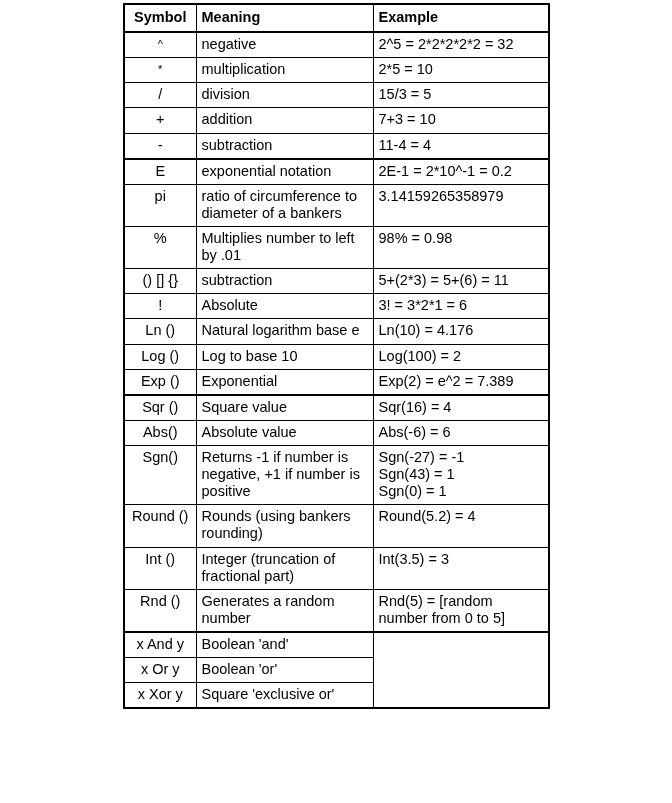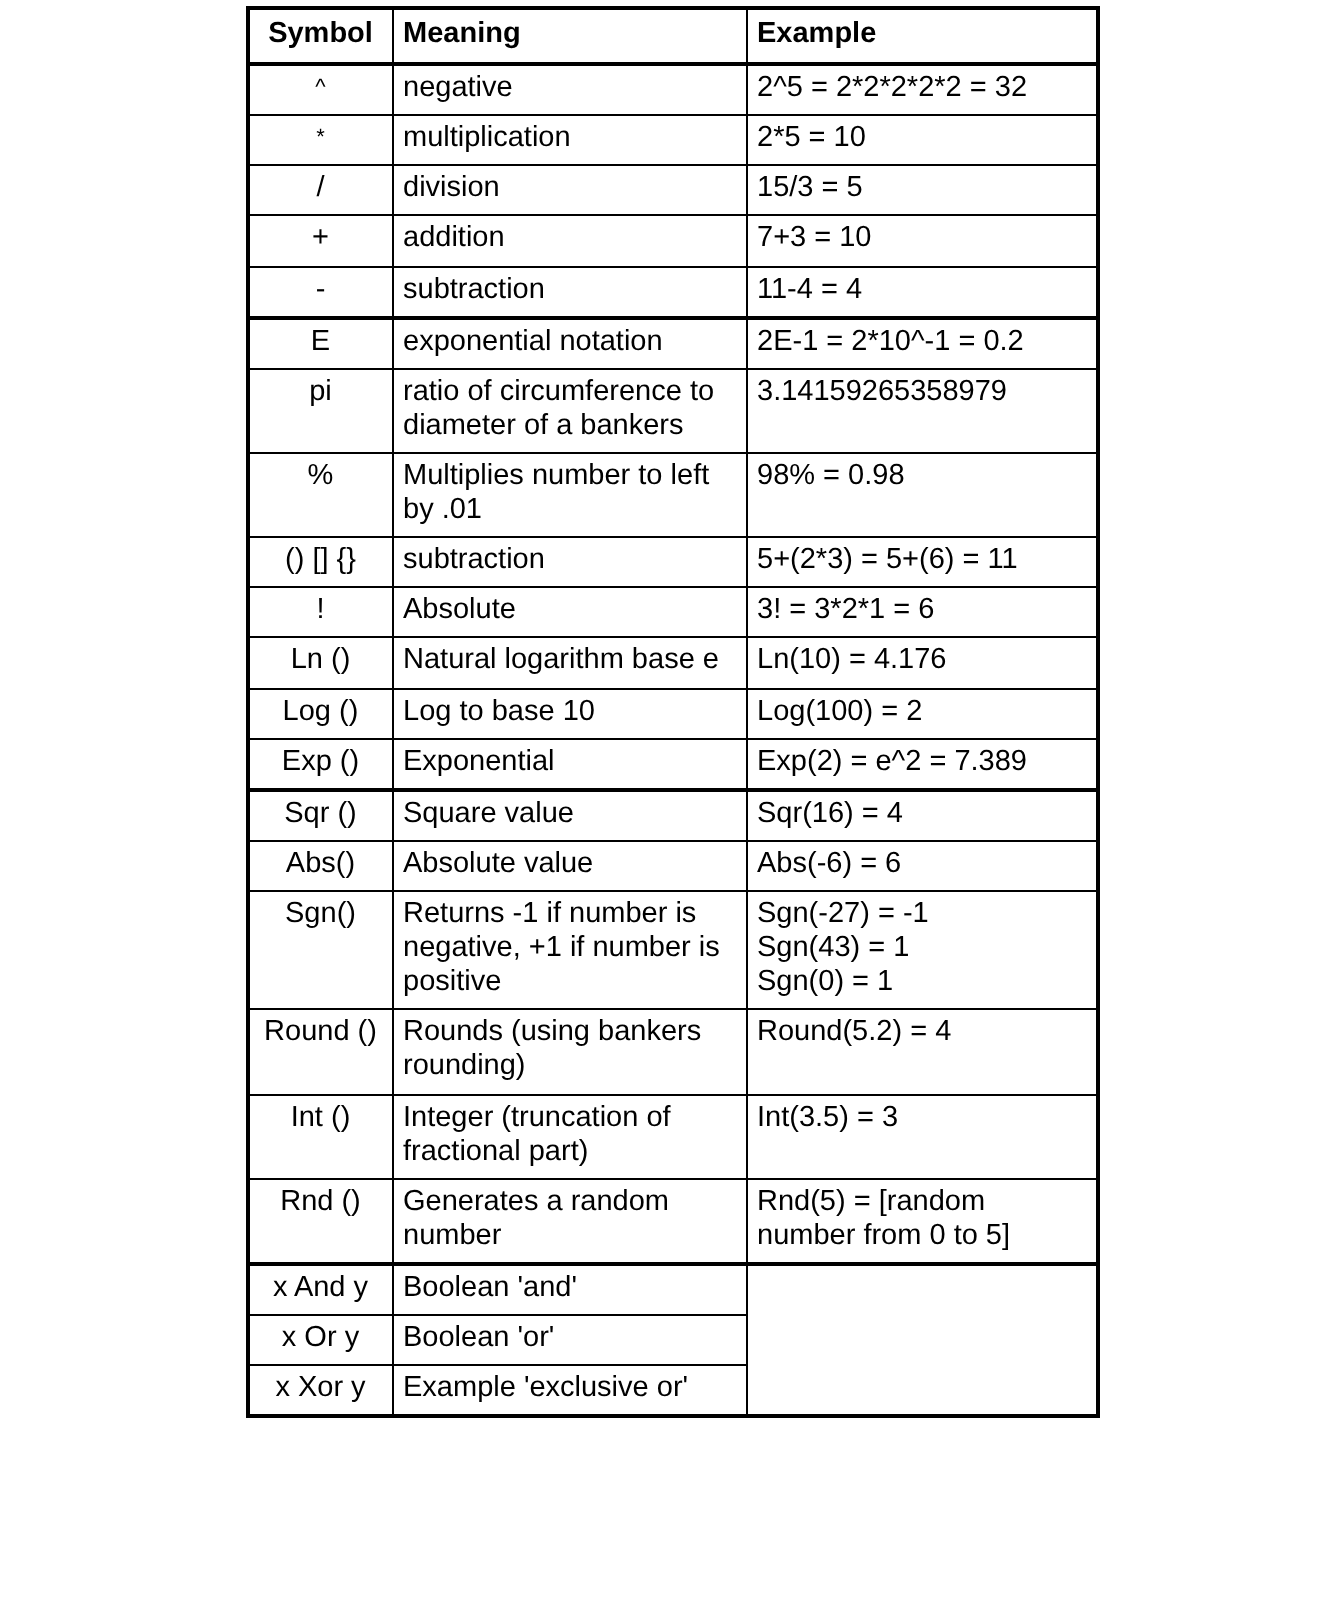--- a/index.html
+++ b/index.html
@@ -231,18 +231,18 @@
             <td class="sym">x And y</td>
             <td>Boolean 'and'</td>
             <td class="ex-empty" rowspan="3"></td>
           </tr>
           <tr>
             <td class="sym">x Or y</td>
             <td>Boolean 'or'</td>
           </tr>
           <tr>
             <td class="sym">x Xor y</td>
-            <td>Example 'exclusive or'</td>
+            <td>Square 'exclusive or'</td>
           </tr>
         </tbody>
     </table>
   </div>
 </div>
 
 </body></html>

